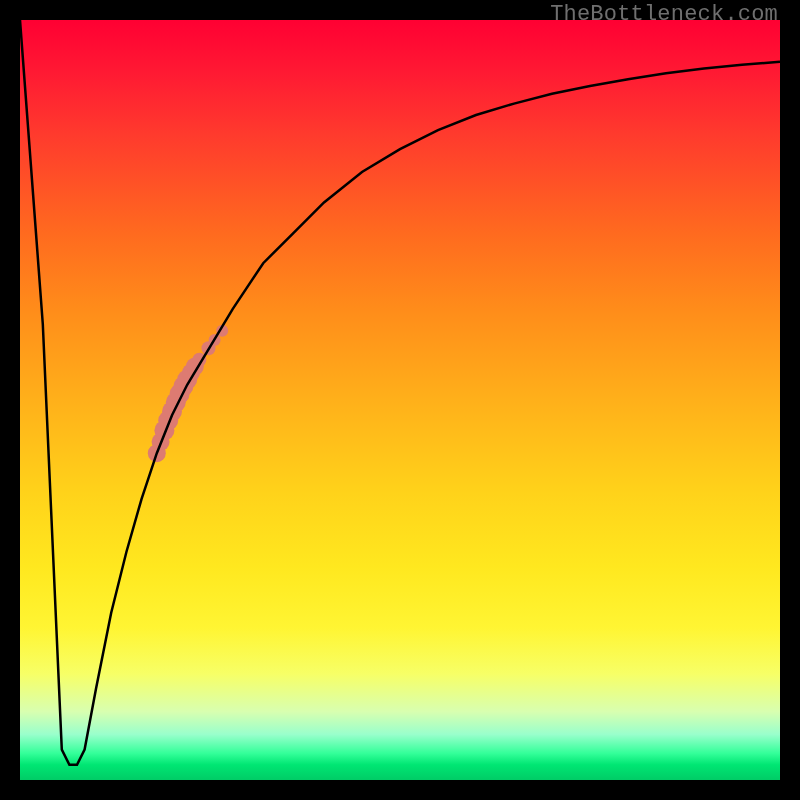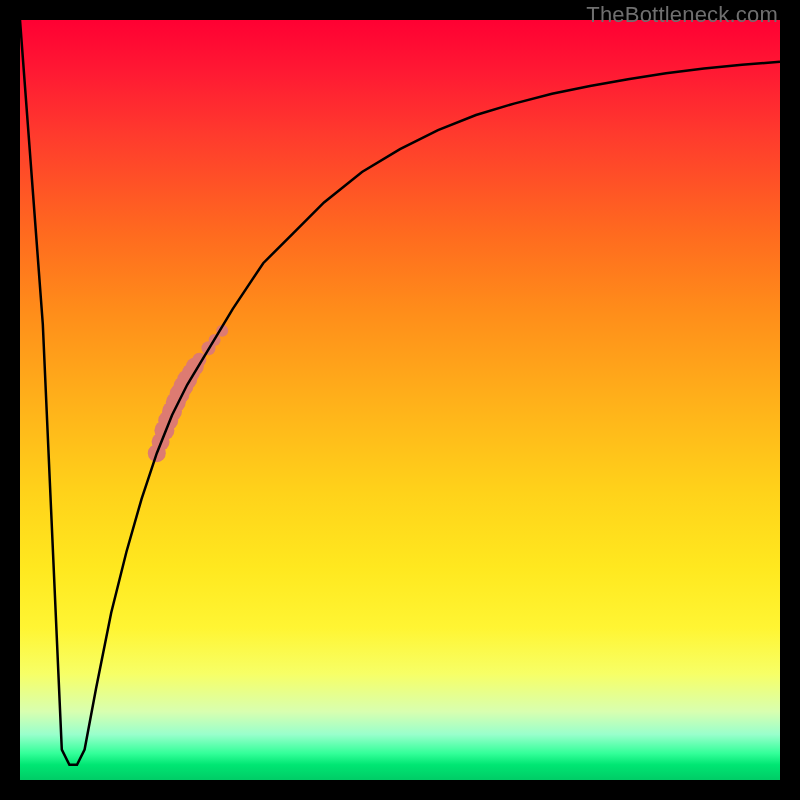--- a/index.html
+++ b/index.html
@@ -8,20 +8,21 @@
     width: 800px;
     height: 800px;
     background: #000;
     font-family: Arial, Helvetica, sans-serif;
   }
   .canvas {
     position: relative;
     width: 800px;
     height: 800px;
     background: #000;
+    font-family: Liberation Mono, monospace;
   }
   .plot-area {
     position: absolute;
     left: 20px;
     top: 20px;
     width: 760px;
     height: 760px;
     overflow: hidden;
   }
   .gradient-bg {

